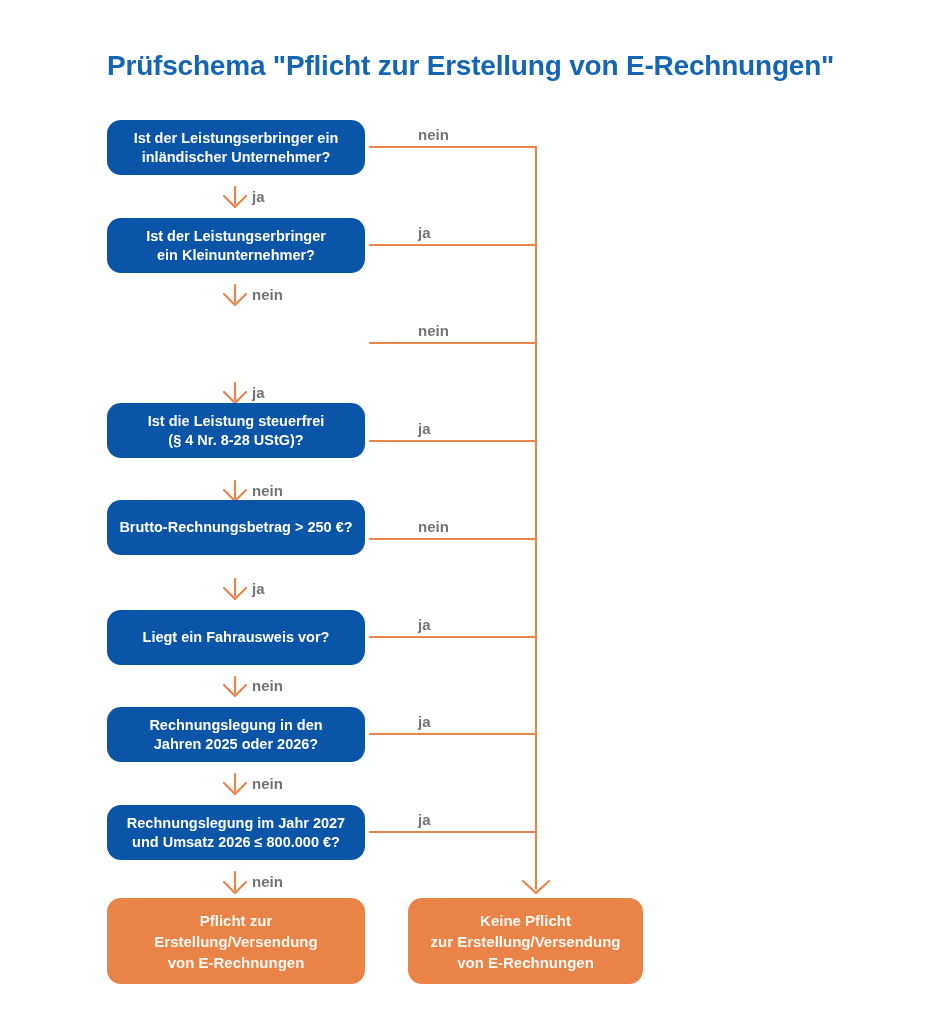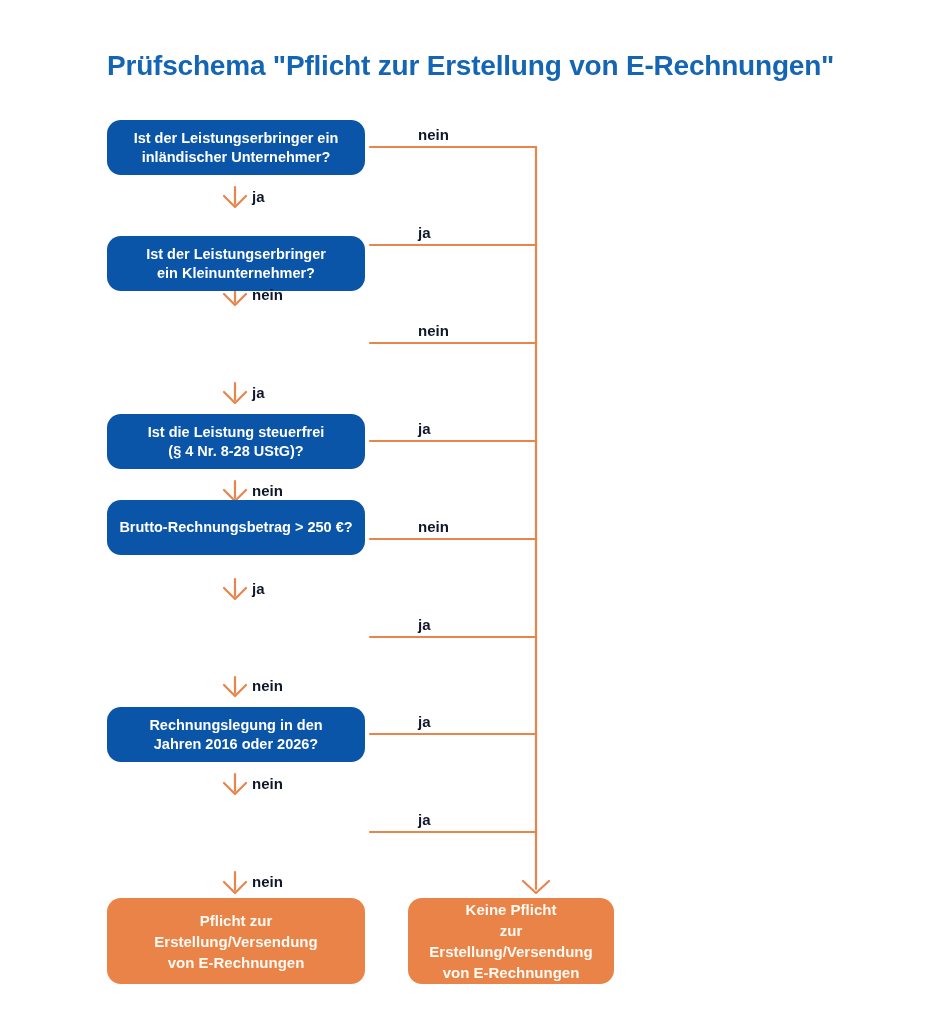--- a/index.html
+++ b/index.html
@@ -52,24 +52,24 @@
     line-height: 21px;
     text-align: center;
     display: flex;
     align-items: center;
     justify-content: center;
     white-space: pre-line;
     box-sizing: border-box;
     padding: 6px 12px;
   }
   .outcome.left  { left: 107px; width: 258px; }
-  .outcome.right { left: 408px; width: 206px; }
+  .outcome.right { left: 408px; width: 235px; }
   .lbl {
     position: absolute;
-    color: #0f172a;
+    color: #737373;
     font-size: 15px;
     font-weight: 700;
     line-height: 18px;
     white-space: nowrap;
   }
   .down-lbl { left: 252px; }
   .branch-lbl { left: 418px; }
   svg.connectors {
     position: absolute;
     left: 0; top: 0;
@@ -118,27 +118,30 @@
     <path d="M235 677 V693"></path>
     <polyline points="224,685 235,696 246,685"></polyline>
     <path d="M235 774 V791"></path>
     <polyline points="224,783 235,794 246,783"></polyline>
     <path d="M235 872 V890"></path>
     <polyline points="224,882 235,893 246,882"></polyline>
   </svg>
 
   <div class="qbox" style="top:120px">Ist der Leistungserbringer ein
 inländischer Unternehmer?</div>
-  <div class="qbox" style="top:236px">Ist der Leistungserbringer
+  <div class="qbox" style="top:218px">Ist der Leistungserbringer
 ein Kleinunternehmer?</div>
-  <div class="qbox" style="top:414px">Ist die Leistung steuerfrei
+  <div class="qbox" style="top:403px">Ist die Leistung steuerfrei
 (§ 4 Nr. 8-28 UStG)?</div>
   <div class="qbox" style="top:500px">Brutto-Rechnungsbetrag &gt; 250 €?</div>
+  <div class="qbox" style="top:610px">Liegt ein Fahrausweis vor?</div>
   <div class="qbox" style="top:707px">Rechnungslegung in den
-Jahren 2016 oder 2026?</div>
+Jahren 2025 oder 2026?</div>
+  <div class="qbox" style="top:805px">Rechnungslegung im Jahr 2027
+und Umsatz 2026 ≤ 800.000 €?</div>
 
   <div class="lbl down-lbl" style="top:188px">ja</div>
   <div class="lbl down-lbl" style="top:286px">nein</div>
   <div class="lbl down-lbl" style="top:384px">ja</div>
   <div class="lbl down-lbl" style="top:482px">nein</div>
   <div class="lbl down-lbl" style="top:580px">ja</div>
   <div class="lbl down-lbl" style="top:677px">nein</div>
   <div class="lbl down-lbl" style="top:775px">nein</div>
   <div class="lbl down-lbl" style="top:873px">nein</div>
 

